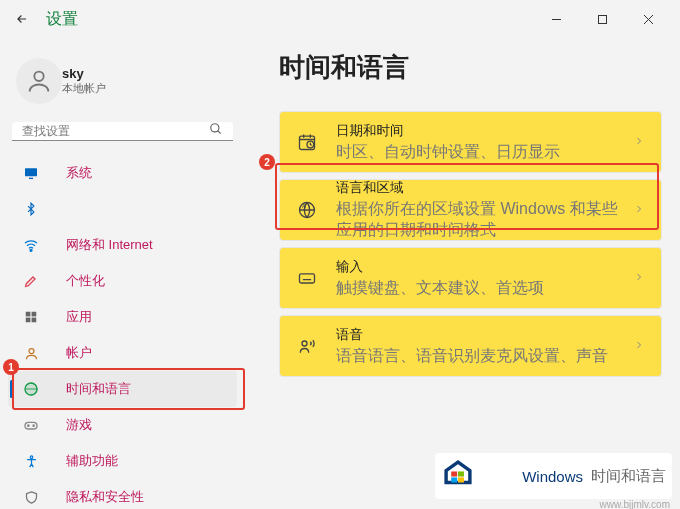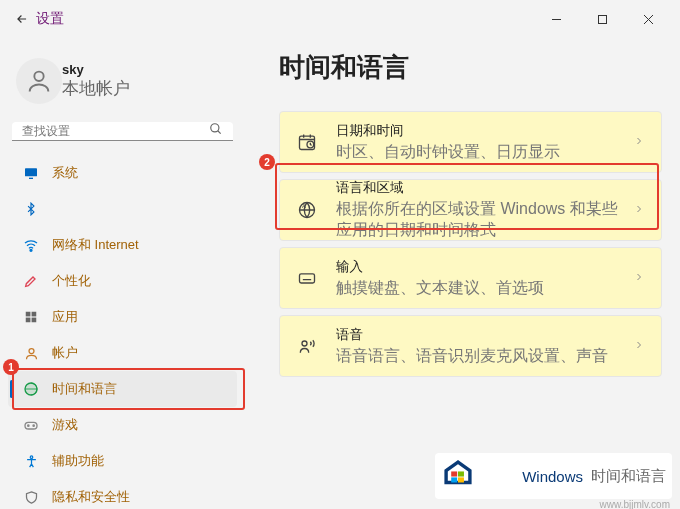--- a/index.html
+++ b/index.html
@@ -16,21 +16,21 @@
     display: flex;
     align-items: center;
     padding: 0 8px;
     background: #f3f3f3;
   }
   .back-btn {
     width: 28px; height: 28px;
     display: flex; align-items: center; justify-content: center;
     color: #333;
   }
-  .app-title { font-size: 14px; color: #701a75; }
+  .app-title { font-size: 16px; color: #15803d; margin-left: 10px; }
   .win-controls {
     margin-left: auto;
     display: flex;
     gap: 18px;
     padding-right: 10px;
   }
   .win-controls > div {
     width: 28px; height: 28px;
     display: flex; align-items: center; justify-content: center;
     color: #333;
@@ -48,21 +48,21 @@
     gap: 0;
   }
   .avatar {
     width: 46px; height: 46px;
     border-radius: 50%;
     background: #eaeaea;
     display: flex; align-items: center; justify-content: center;
     color: #555;
   }
   .user-name { font-size: 13px; font-weight: 600; color: #222; }
-  .user-sub { font-size: 17px; color: #666; font-family: Liberation Mono, monospace; }
+  .user-sub { font-size: 11px; color: #666; font-family: Liberation Mono, monospace; }
   .search {
     margin: 0 4px 14px 4px;
     height: 32px;
     background: #fff;
     border-bottom: 1px solid #888;
     border-radius: 4px 4px 0 0;
     display: flex; align-items: center;
     padding: 0 10px;
     position: relative;
   }
@@ -70,23 +70,23 @@
     border: none; outline: none; background: transparent;
     font-size: 12px; flex: 1; color: #0f172a;
   }
   .search .sicon { color: #666; }
   .nav { display: flex; flex-direction: column; gap: 0; }
   .nav-item {
     height: 36px;
     display: flex; align-items: center;
     padding: 0 12px 0 14px;
     font-size: 13px;
-    color: #a16207;
+    color: #be185d;
     border-radius: 4px;
-    gap: 12px;
+    gap: 26px;
     position: relative;
   }
   .nav-item .nicon { width: 18px; display: flex; align-items: center; justify-content: center; }
   .nav-item.selected {
     background: #eaeaea;
   }
   .nav-item.selected::before {
     content: '';
     position: absolute;
     left: 2px; top: 9px; bottom: 9px;
@@ -120,21 +120,21 @@
     flex: 1;
     padding: 12px 18px 0 34px;
   }
   .page-title {
     font-size: 26px;
     font-weight: 600;
     color: #222;
     margin-bottom: 26px;
   }
   .card {
-    background: #fef9c3;
+    background: #fde047;
     border: 1px solid #e5e5e5;
     border-radius: 4px;
     height: 62px;
     display: flex;
     align-items: center;
     padding: 0 16px;
     margin-bottom: 6px;
     position: relative;
   }
   .card .cicon {

